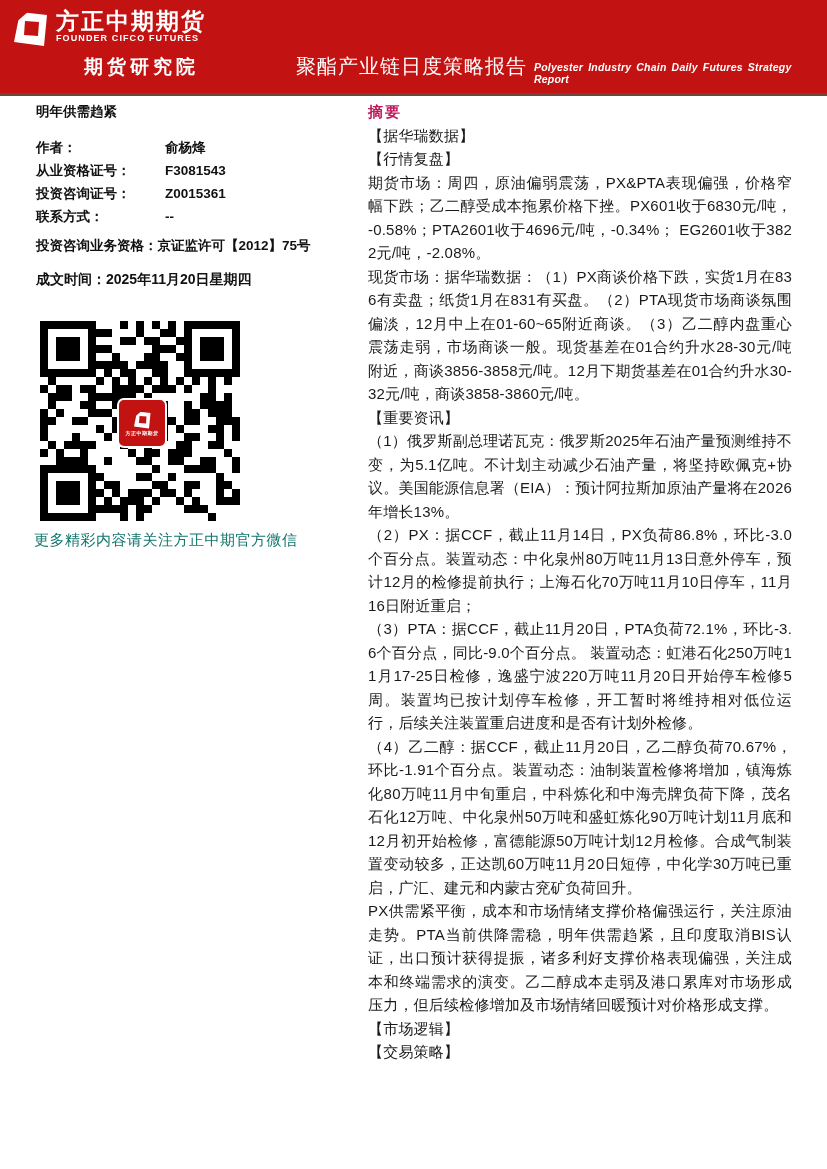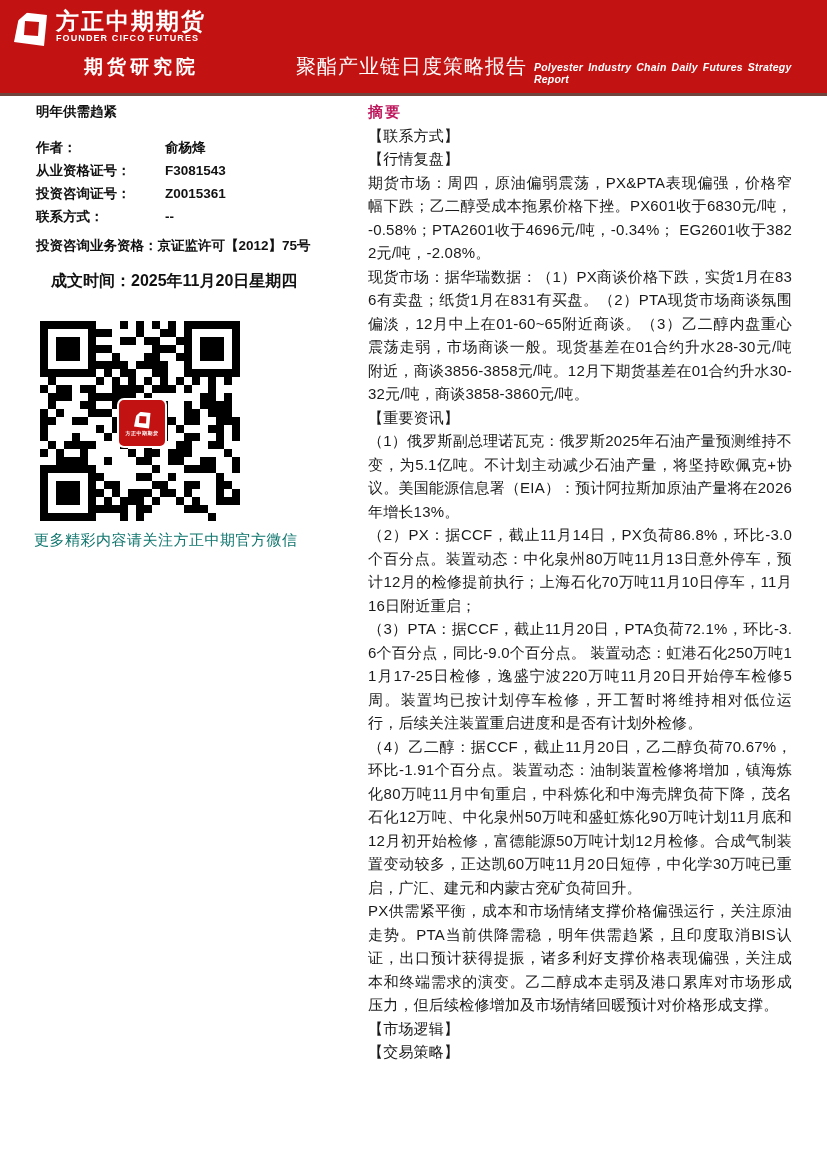--- a/index.html
+++ b/index.html
@@ -18,21 +18,21 @@
   .title-en{position:absolute;left:534px;top:61px;color:#fff;font-size:10.5px;font-style:italic;
             font-weight:bold;letter-spacing:0.2px;word-spacing:2px;}
 
   
   .info{position:absolute;left:36px;top:103px;width:322px;color:#111;}
   .team{position:absolute;left:0;top:0;font-size:13.5px;font-weight:bold;}
   .info-rows{position:absolute;left:0;top:33px;}
   .info-row{height:23px;line-height:23px;font-size:13.5px;font-weight:bold;white-space:nowrap;}
   .info-row .lbl{display:inline-block;width:129px;}
   .qual{position:absolute;left:0;top:134px;font-size:13.5px;font-weight:bold;white-space:nowrap;}
-  .wdate{position:absolute;left:15px;top:168px;font-size:16px;font-weight:bold;white-space:nowrap;}
+  .wdate{position:absolute;left:0;top:168px;font-size:14px;font-weight:bold;white-space:nowrap;}
 
   
   .qr{position:absolute;left:4px;top:218px;width:200px;height:200px;background:#fff;}
   #qr-grid{display:grid;grid-template-columns:repeat(25,8px);grid-template-rows:repeat(25,8px);}
   #qr-grid .d{background:#000;}
   .qr-logo{position:absolute;left:77px;top:77px;width:46px;height:46px;background:#c21212;
            border:2px solid #fff;border-radius:7px;display:flex;flex-direction:column;
            align-items:center;justify-content:center;}
   .qr-logo svg{width:17px;height:18px;}
   .qr-logo .t{color:#fff;font-size:5px;font-weight:bold;letter-spacing:0.5px;margin-top:1px;white-space:nowrap;}
@@ -724,21 +724,21 @@
           <polygon points="0,0 15,0 0,13" fill="#c21212"></polygon>
         </svg>
         <div class="t">方正中期期货</div>
       </div>
     </div>
     <div class="qr-caption">更多精彩内容请关注方正中期官方微信</div>
   </aside>
 
   <main class="summary">
     <div class="sum-title">摘要</div>
-    <div class="sum-block">【联系方式】</div>
+    <div class="sum-block">【据华瑞数据】</div>
     <div class="sum-block">【行情复盘】</div>
     <div class="sum-block">期货市场：周四，原油偏弱震荡，PX&amp;PTA表现偏强，价格窄幅下跌；乙二醇受成本拖累价格下挫。PX601收于6830元/吨，-0.58%；PTA2601收于4696元/吨，-0.34%； EG2601收于3822元/吨，-2.08%。</div>
     <div class="sum-block">现货市场：据华瑞数据：（1）PX商谈价格下跌，实货1月在836有卖盘；纸货1月在831有买盘。（2）PTA现货市场商谈氛围偏淡，12月中上在01-60~65附近商谈。（3）乙二醇内盘重心震荡走弱，市场商谈一般。现货基差在01合约升水28-30元/吨附近，商谈3856-3858元/吨。12月下期货基差在01合约升水30-32元/吨，商谈3858-3860元/吨。</div>
     <div class="sum-block">【重要资讯】</div>
     <div class="sum-block">（1）俄罗斯副总理诺瓦克：俄罗斯2025年石油产量预测维持不变，为5.1亿吨。不计划主动减少石油产量，将坚持欧佩克+协议。美国能源信息署（EIA）：预计阿拉斯加原油产量将在2026年增长13%。</div>
     <div class="sum-block">（2）PX：据CCF，截止11月14日，PX负荷86.8%，环比-3.0个百分点。装置动态：中化泉州80万吨11月13日意外停车，预计12月的检修提前执行；上海石化70万吨11月10日停车，11月16日附近重启；</div>
     <div class="sum-block">（3）PTA：据CCF，截止11月20日，PTA负荷72.1%，环比-3.6个百分点，同比-9.0个百分点。 装置动态：虹港石化250万吨11月17-25日检修，逸盛宁波220万吨11月20日开始停车检修5周。装置均已按计划停车检修，开工暂时将维持相对低位运行，后续关注装置重启进度和是否有计划外检修。</div>
     <div class="sum-block">（4）乙二醇：据CCF，截止11月20日，乙二醇负荷70.67%，环比-1.91个百分点。装置动态：油制装置检修将增加，镇海炼化80万吨11月中旬重启，中科炼化和中海壳牌负荷下降，茂名石化12万吨、中化泉州50万吨和盛虹炼化90万吨计划11月底和12月初开始检修，富德能源50万吨计划12月检修。合成气制装置变动较多，正达凯60万吨11月20日短停，中化学30万吨已重启，广汇、建元和内蒙古兖矿负荷回升。</div>
     <div class="sum-block">PX供需紧平衡，成本和市场情绪支撑价格偏强运行，关注原油走势。PTA当前供降需稳，明年供需趋紧，且印度取消BIS认证，出口预计获得提振，诸多利好支撑价格表现偏强，关注成本和终端需求的演变。乙二醇成本走弱及港口累库对市场形成压力，但后续检修增加及市场情绪回暖预计对价格形成支撑。</div>
     <div class="sum-block">【市场逻辑】</div>

